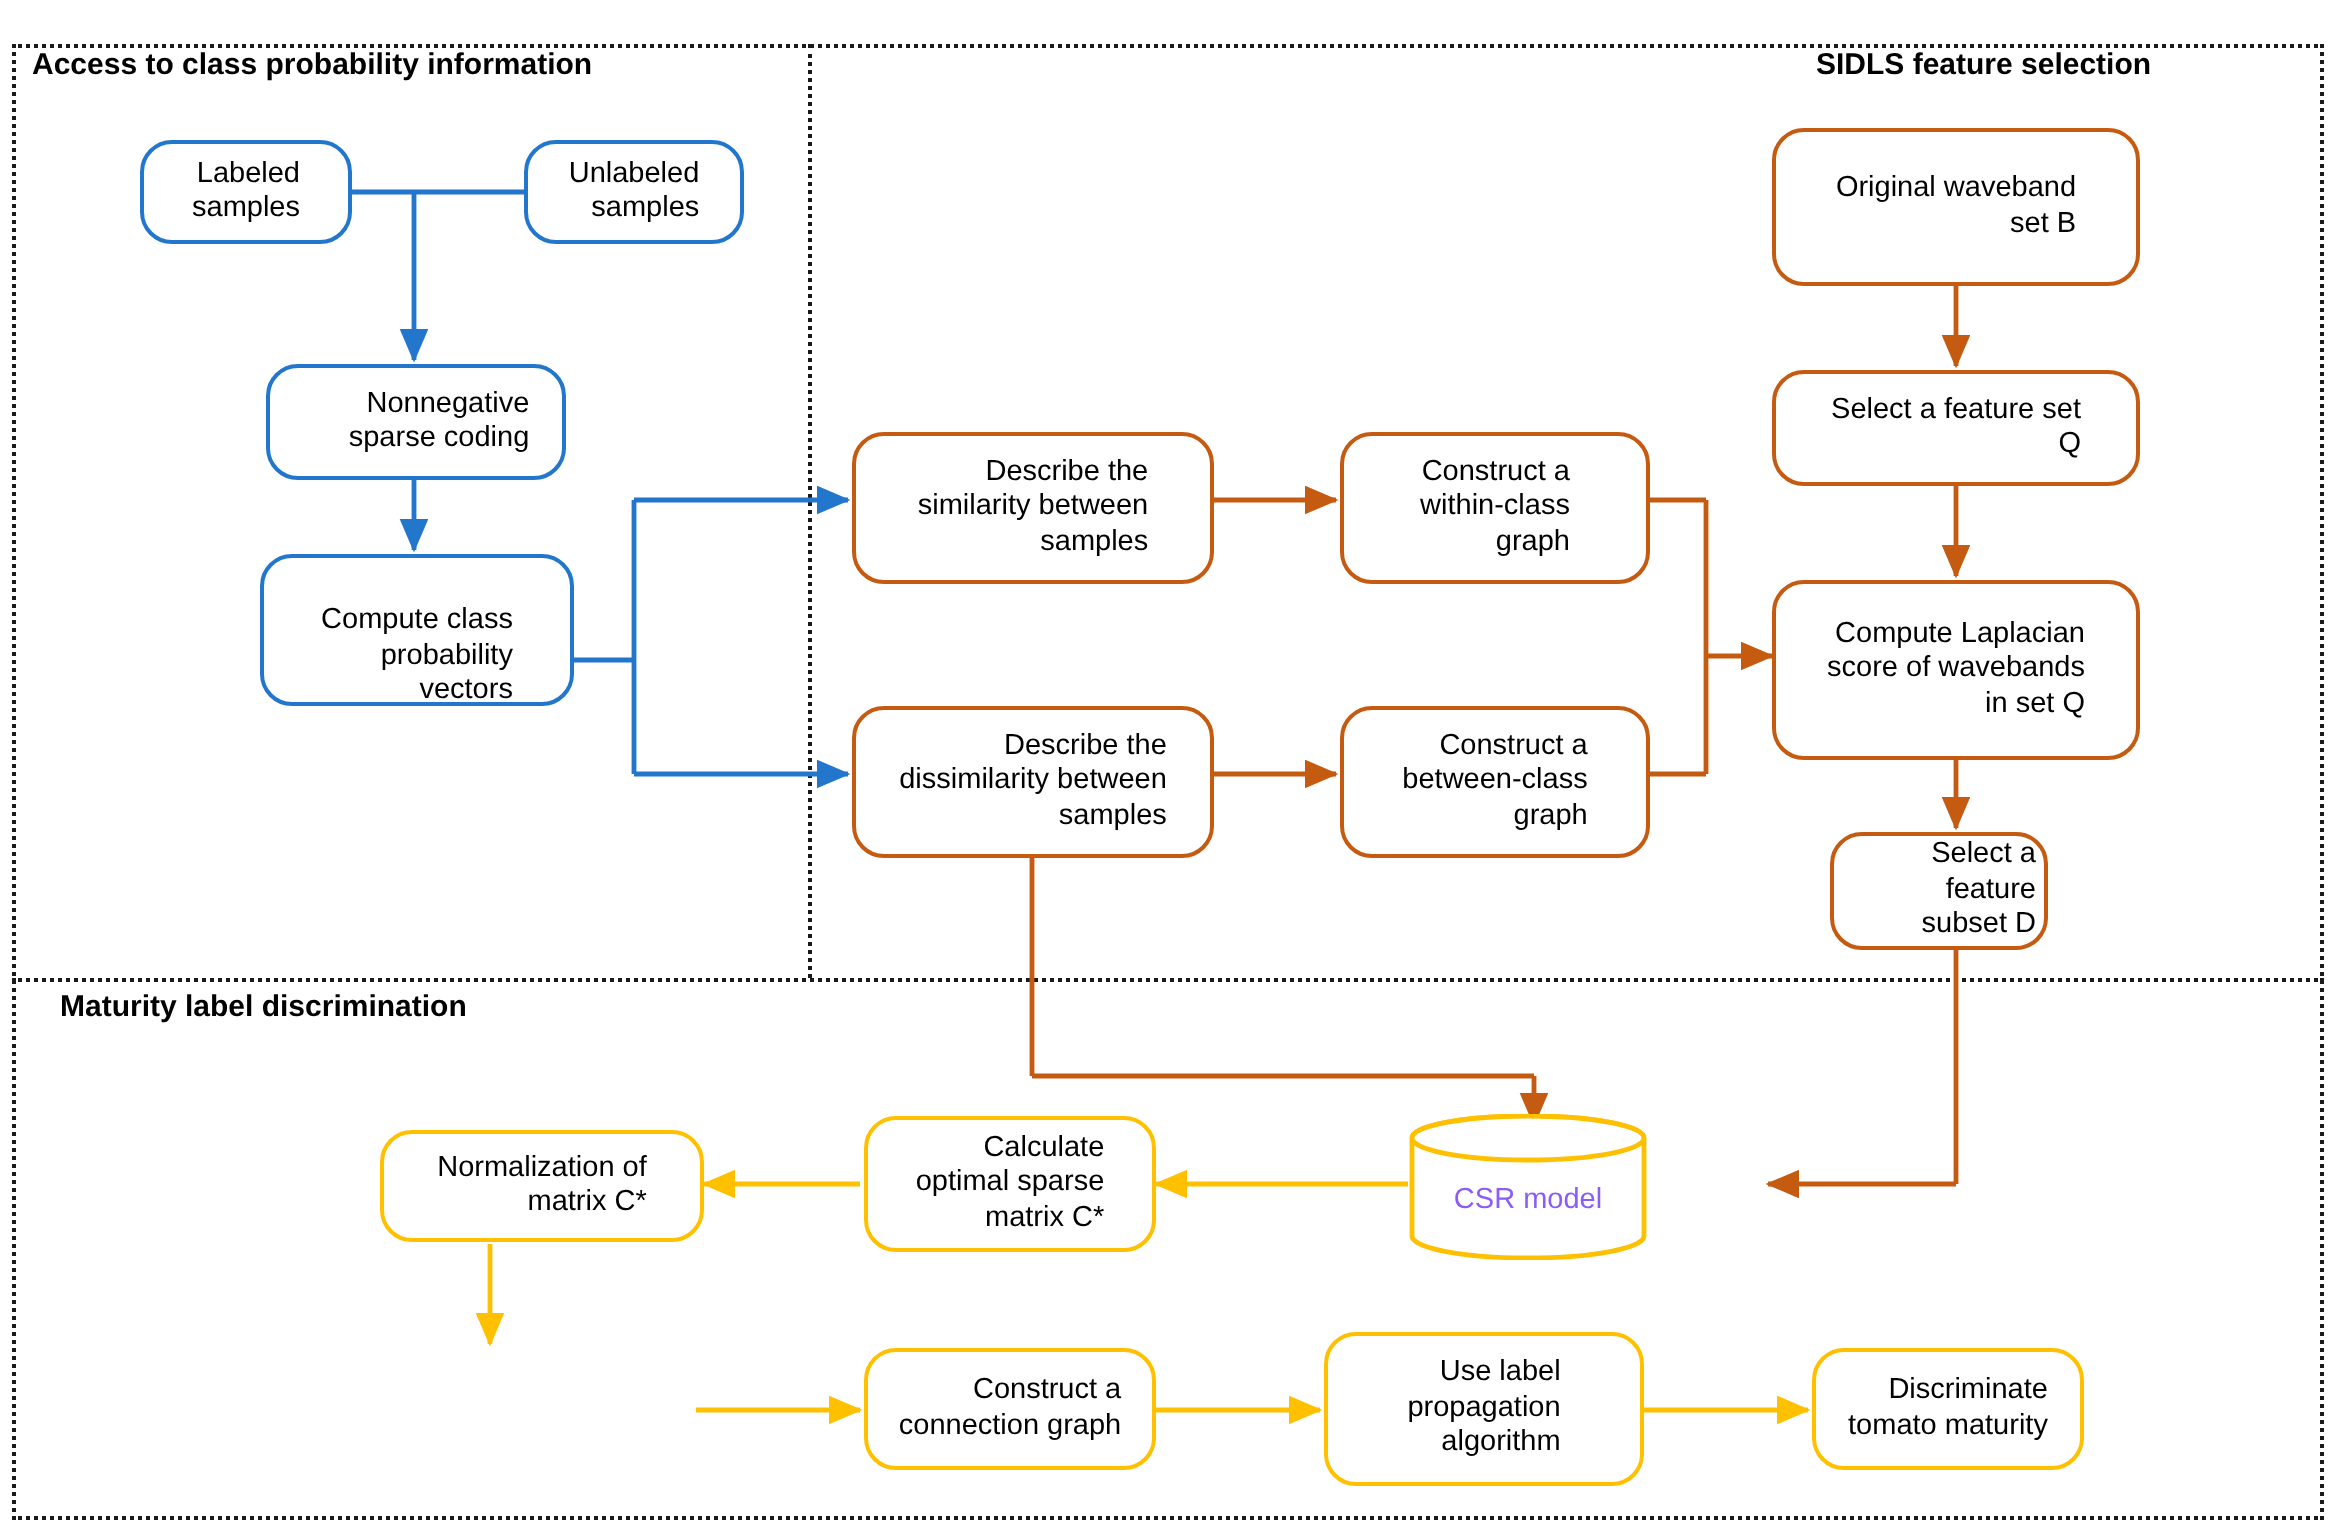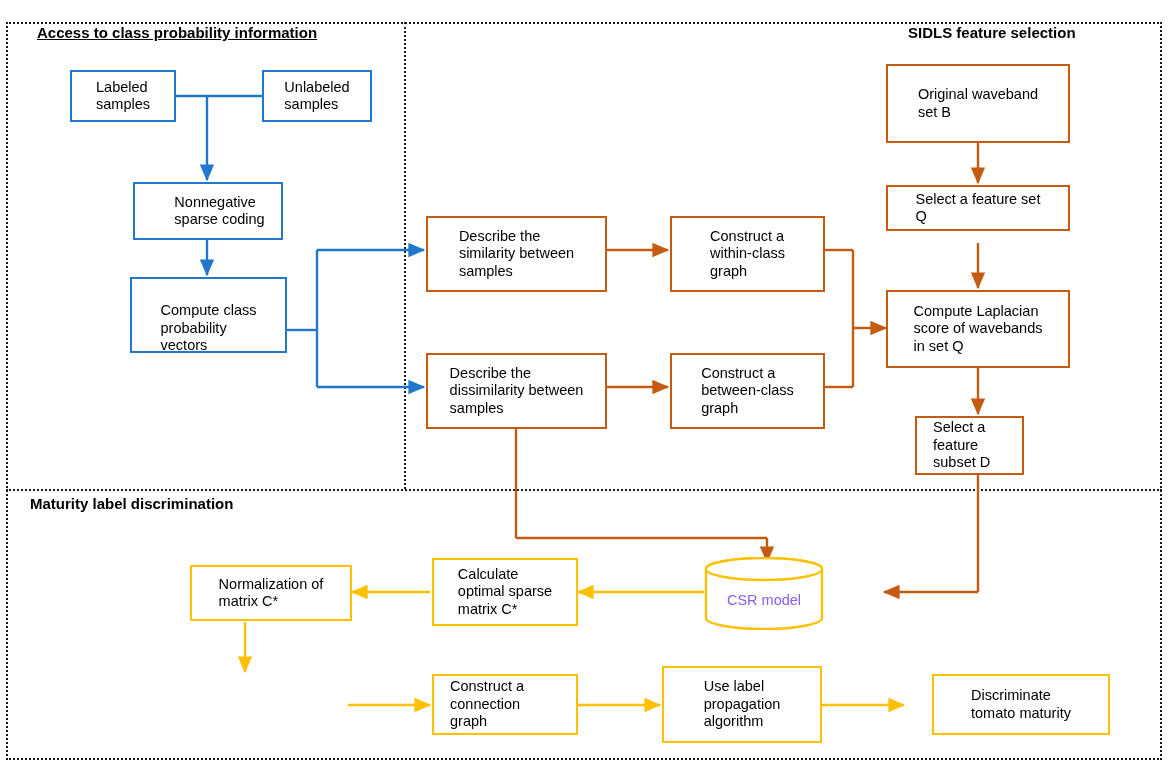--- a/index.html
+++ b/index.html
@@ -34,28 +34,29 @@
   .vdivider {
     position: absolute;
     border-left: 2px dotted #1a1a1a;
   }
   .node {
     position: absolute;
     box-sizing: border-box;
     display: flex;
     align-items: center;
     justify-content: center;
-    text-align: left;
+    text-align: right;
     font-size: 14.5px;
     line-height: 1.2;
     color: #000000;
     background: #ffffff;
     border-width: 2px;
     border-style: solid;
-    padding: 2px 16px;
+    padding: 2px 4px;
+    border-radius: 16px;
   }
   .blue   { border-color: #2277cc; }
   .orange { border-color: #c55a11; }
   .yellow { border-color: #ffc000; }
 
   .cyl {
     position: absolute;
     box-sizing: border-box;
     display: flex;
     align-items: center;
@@ -77,21 +78,21 @@
 <body>
 
 <div id="canvas">
 
   <div class="section-border" style="left:6px; top:22px; width:1156px; height:738px;"></div>
 
   <div class="divider" style="left:6px; top:489px; width:1156px;"></div>
 
   <div class="vdivider" style="left:404px; top:22px; height:467px;"></div>
 
-  <div class="section-title" style="left:37px; top:24px;text-decoration:underline;">Access to class probability information</div>
+  <div class="section-title" style="left:16px; top:24px;">Access to class probability information</div>
   <div class="section-title" style="left:908px; top:24px;">SIDLS feature selection</div>
   <div class="section-title" style="left:30px; top:495px;">Maturity label discrimination</div>
 
   <svg class="wires" viewBox="0 0 1168 767">
     <defs>
       <marker id="ar-blue" markerWidth="8" markerHeight="8" refX="6.5" refY="3" orient="auto">
         <path d="M0,0 L7,3 L0,6 z" fill="#2277cc"></path>
       </marker>
       <marker id="ar-orange" markerWidth="8" markerHeight="8" refX="6.5" refY="3" orient="auto">
         <path d="M0,0 L7,3 L0,6 z" fill="#c55a11"></path>
@@ -201,26 +202,26 @@
     <span style="white-space:pre-line;">Construct a
 between-class
 graph</span>
   </div>
 
   <div class="node orange" style="left:886px; top:64px; width:184px; height:79px;">
     <span style="white-space:pre-line;">Original waveband
 set B</span>
   </div>
 
-  <div class="node orange" style="left:886px; top:185px; width:184px; height:46px;">
+  <div class="node orange" style="left:886px; top:185px; width:184px; height:58px;">
     <span style="white-space:pre-line;">Select a feature set
 Q</span>
   </div>
 
-  <div class="node orange" style="left:886px; top:290px; width:184px; height:78px;">
+  <div class="node orange" style="left:886px; top:290px; width:184px; height:90px;">
     <span style="white-space:pre-line;">Compute Laplacian
 score of wavebands
 in set Q</span>
   </div>
 
   <div class="node orange" style="left:915px; top:416px; width:109px; height:59px;">
     <span style="white-space:pre-line;">Select a feature
 subset D</span>
   </div>
 
@@ -248,18 +249,18 @@
     <span style="white-space:pre-line;">Construct a
 connection graph</span>
   </div>
 
   <div class="node yellow" style="left:662px; top:666px; width:160px; height:77px;">
     <span style="white-space:pre-line;">Use label
 propagation
 algorithm</span>
   </div>
 
-  <div class="node yellow" style="left:906px; top:674px; width:178px; height:61px;margin-left:26px;">
+  <div class="node yellow" style="left:906px; top:674px; width:136px; height:61px;">
     <span style="white-space:pre-line;">Discriminate
 tomato maturity</span>
   </div>
 
 </div>
 
 </body></html>

